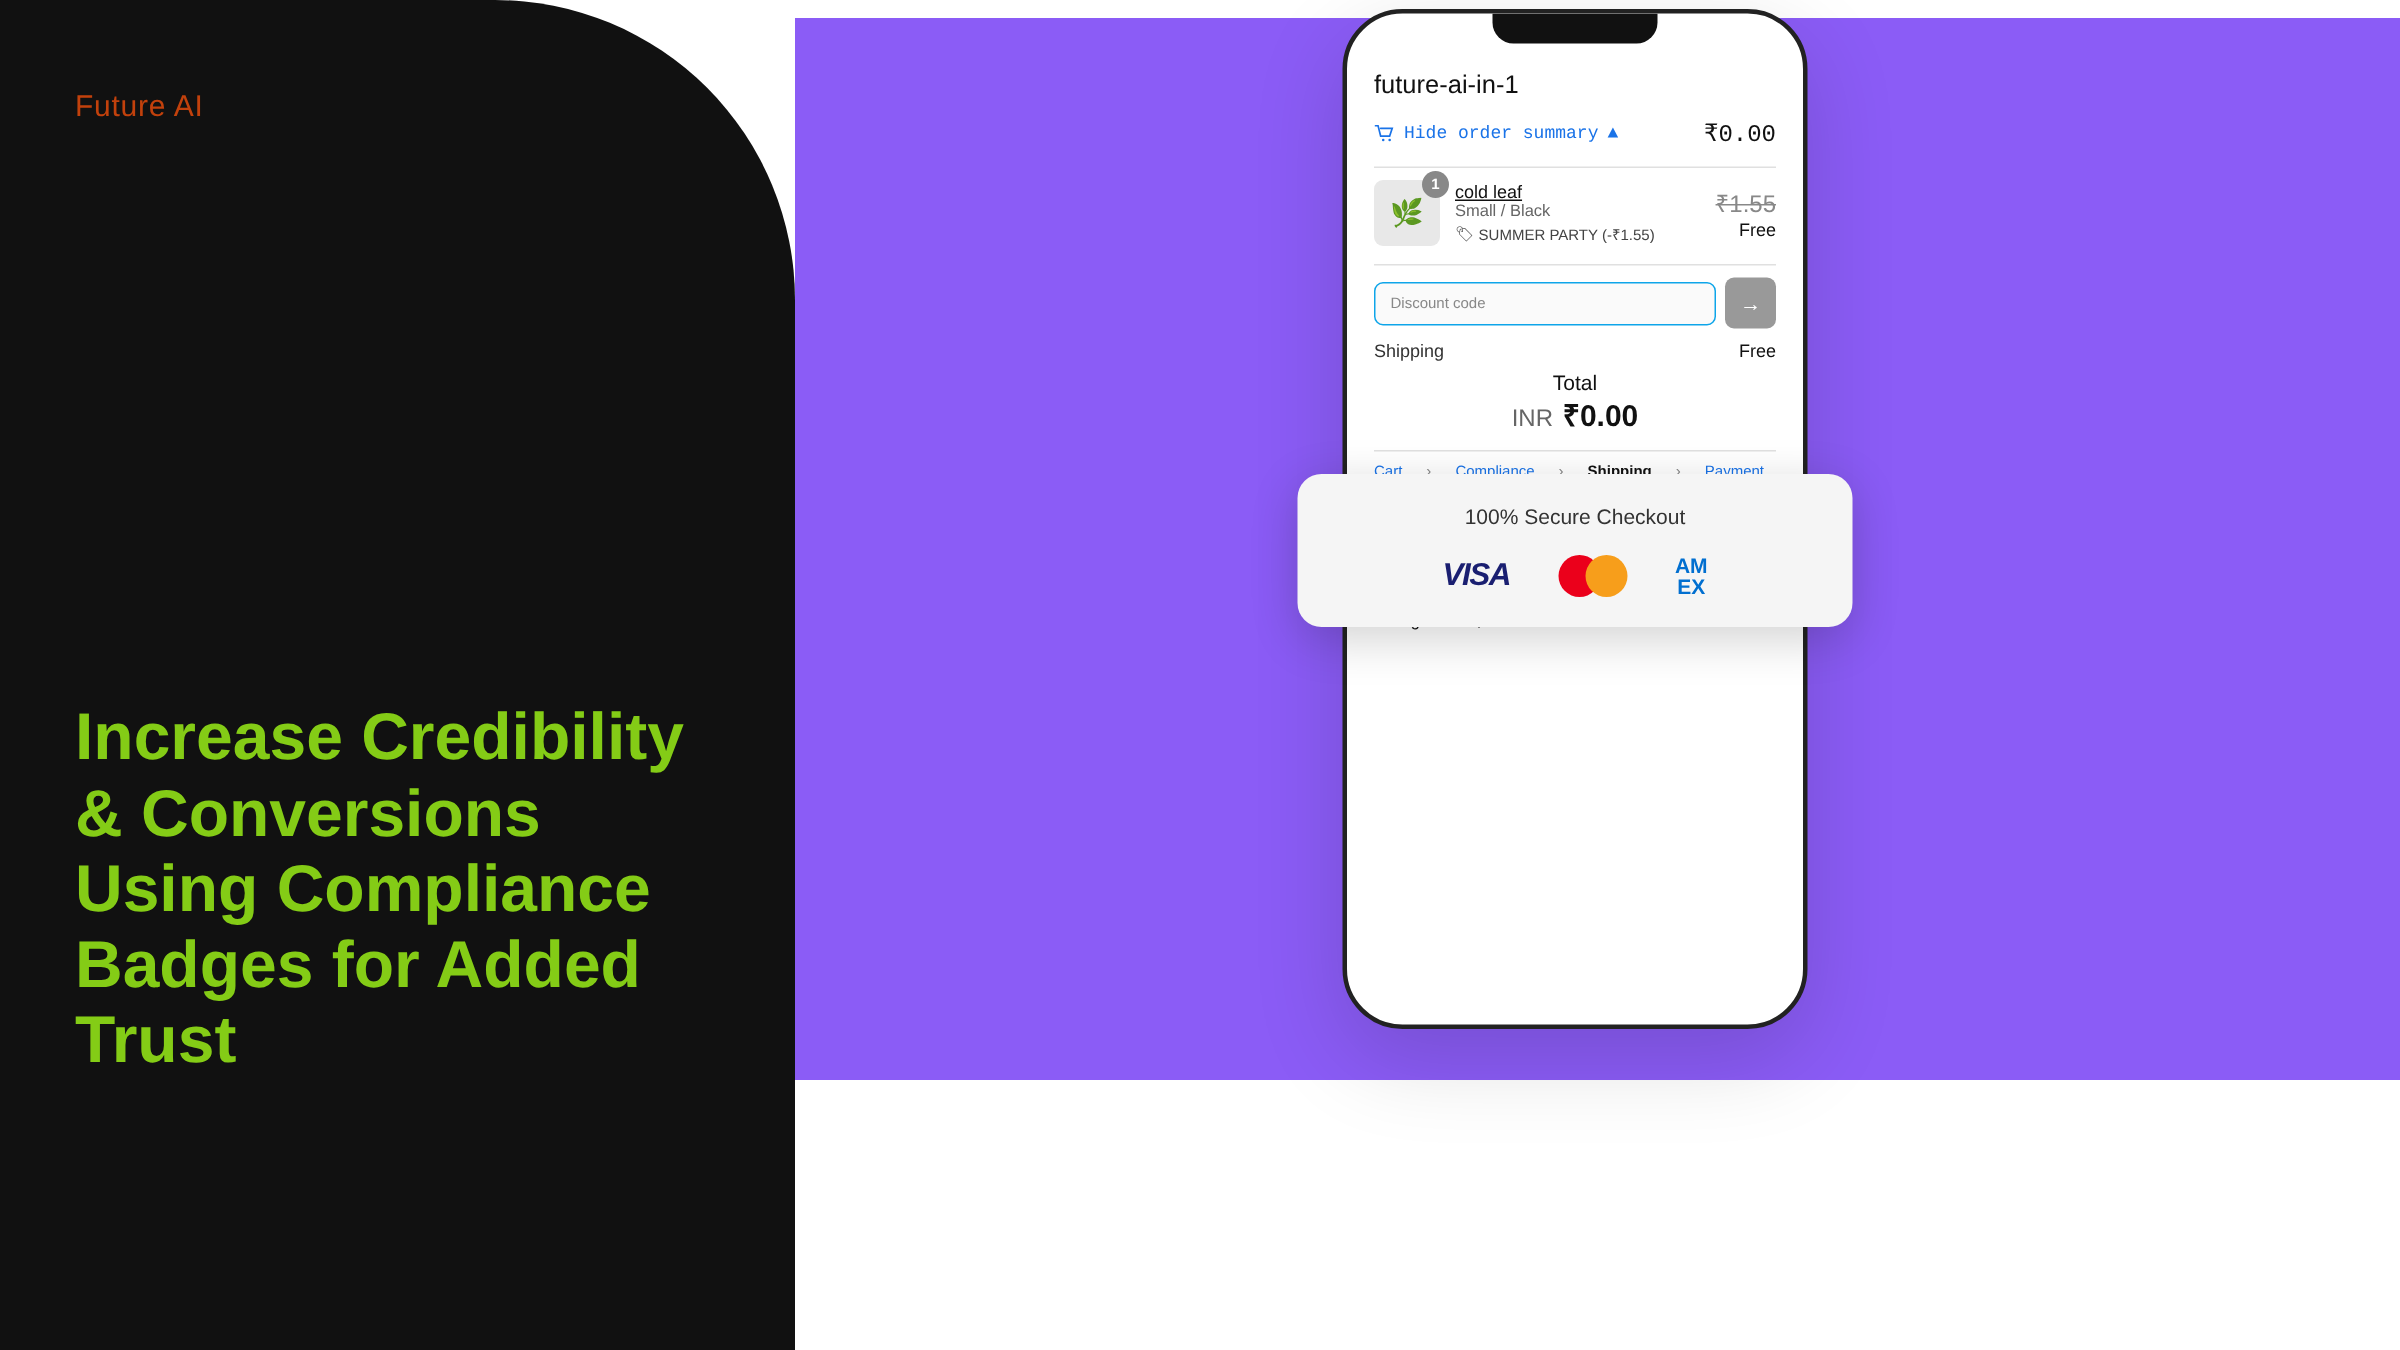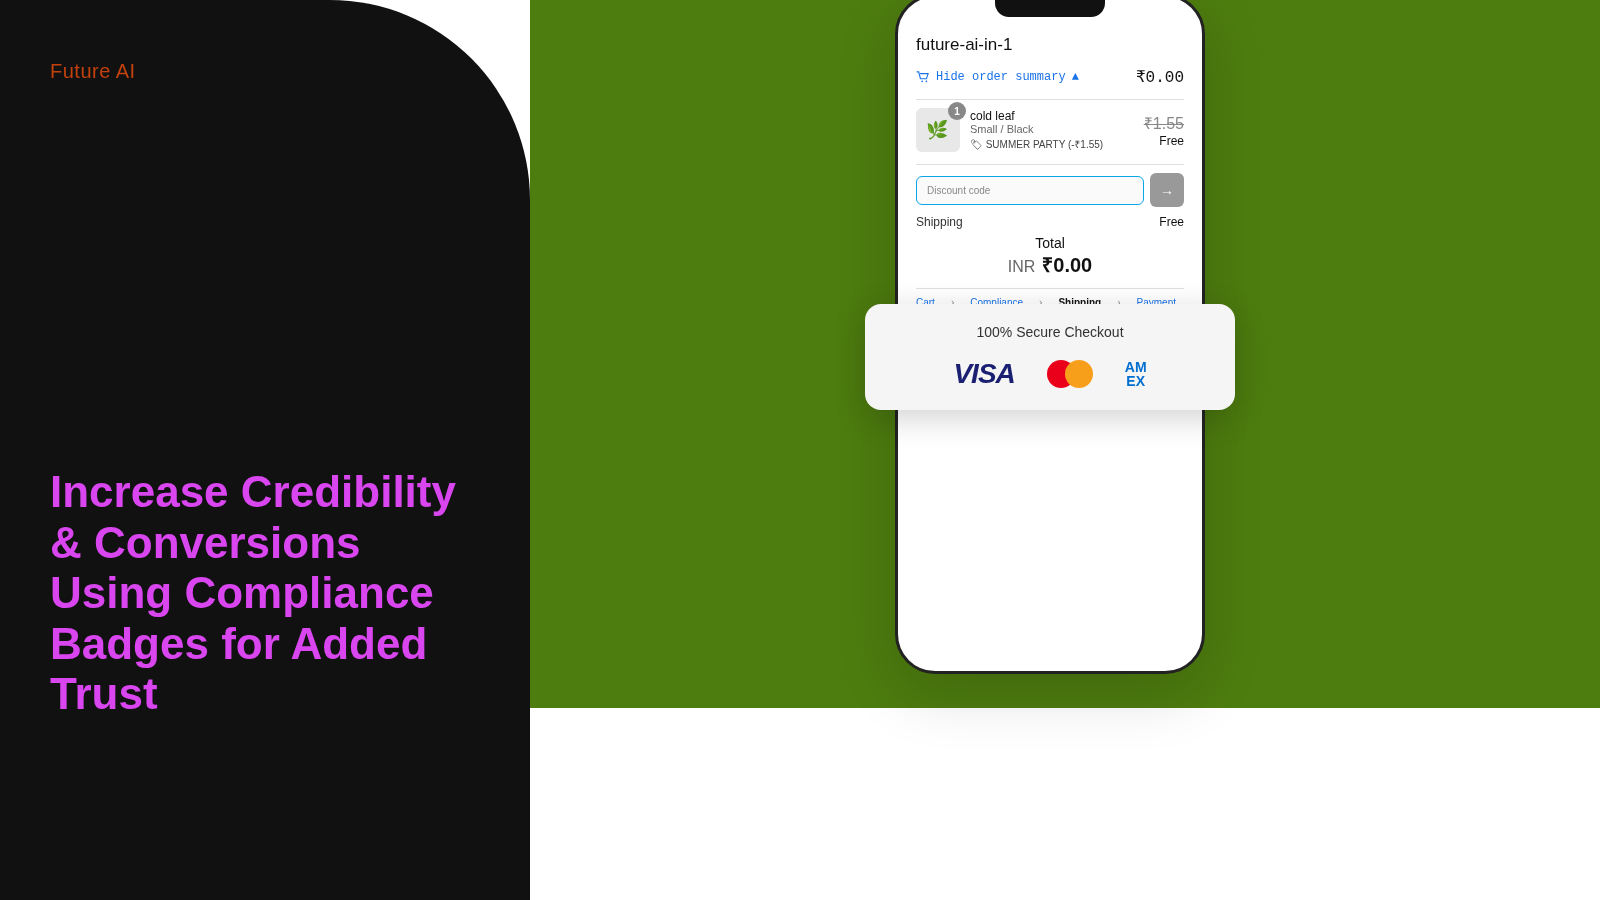--- a/index.html
+++ b/index.html
@@ -30,35 +30,36 @@
       font-size: 20px;
       font-weight: 400;
       letter-spacing: 0.5px;
     }
 
     .headline {
       position: absolute;
       bottom: 180px;
       left: 50px;
       right: 50px;
-      color: #d946ef;
+      color: #84cc16;
       font-size: 44px;
       font-weight: 800;
       line-height: 1.15;
     }
 
     
     .right-panel {
       flex: 1;
       height: 708px;
-      background: #4d7c0f;
+      background: #8b5cf6;
       display: flex;
       align-items: center;
       justify-content: center;
       position: relative;
+      margin-top: 12px;
     }
 
     
     .phone-stack {
       position: relative;
       width: 340px;
       height: 720px;
     }
 
     
@@ -164,20 +165,21 @@
     }
 
     .item-details {
       flex: 1;
     }
 
     .item-name {
       font-size: 12px;
       font-weight: 500;
       color: #111111;
+      text-decoration: underline;
     }
 
     .item-variant {
       font-size: 11px;
       color: #666666;
     }
 
     .item-discount {
       font-size: 10px;
       color: #444444;
@@ -255,21 +257,21 @@
     }
 
     .payment-logos {
       display: flex;
       align-items: center;
       justify-content: center;
       gap: 32px;
     }
 
     .visa-logo {
-      font-size: 28px;
+      font-size: 21px;
       font-weight: 900;
       font-style: italic;
       color: #1a1f71;
       letter-spacing: -1px;
     }
 
     .mastercard-logo {
       display: flex;
       align-items: center;
     }

